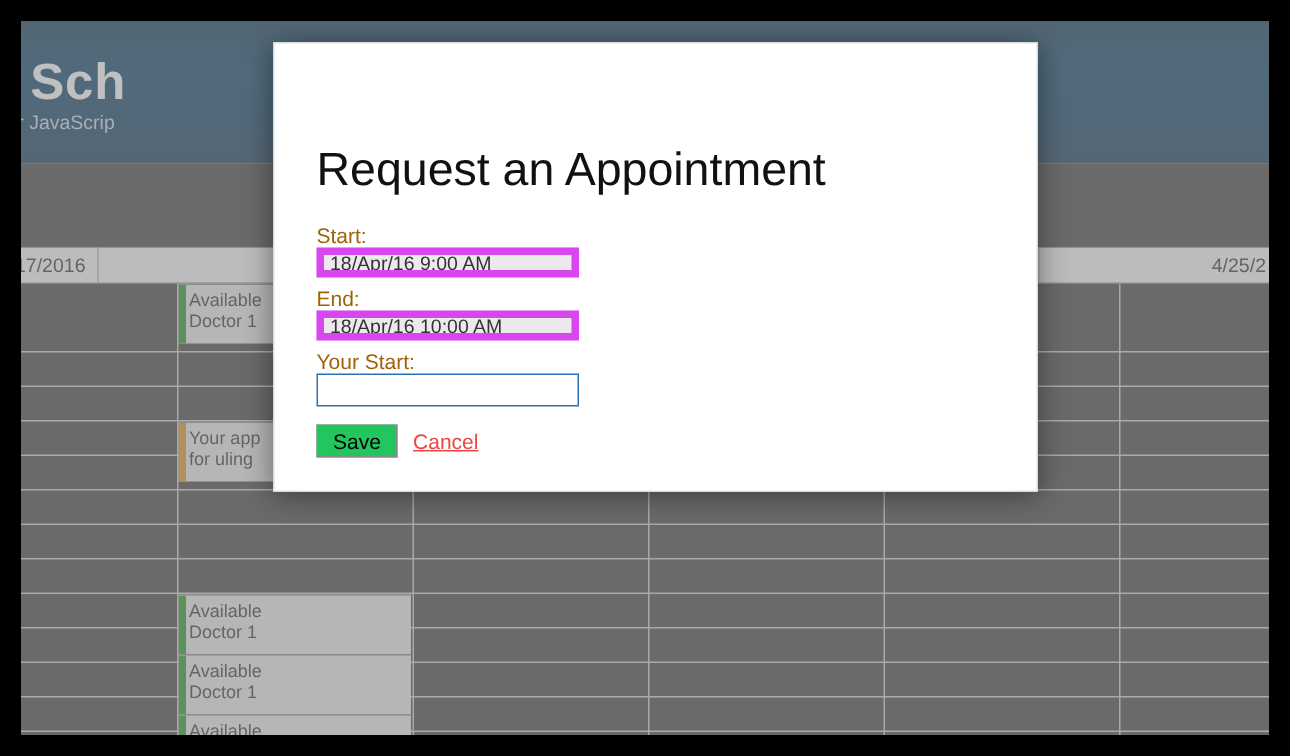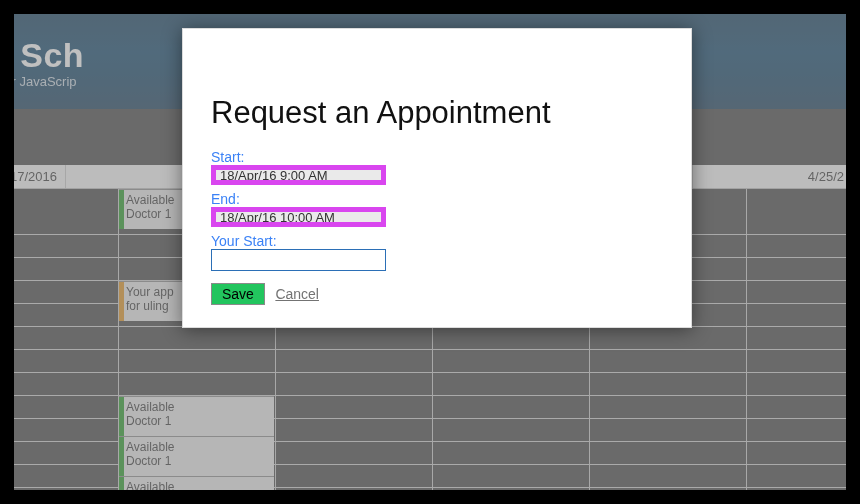--- a/index.html
+++ b/index.html
@@ -26,26 +26,26 @@
   .event { position:absolute; overflow:hidden; font-size:12px; color:#333; padding:3px 4px 3px 7px; line-height:14px; background:#e9e9e9; border-top:1px solid #8a8a8a; }
   .event.green::before, .event.orange::before { content:""; position:absolute; left:0; top:0; bottom:0; width:5px; }
   .event.green::before  { background:#1f9a1f; }
   .event.orange::before { background:#e2931c; }
 
   
   .scrim { position:absolute; inset:0; background:rgba(140,140,140,0.55); }
   .modal { position:absolute; left:168px; top:14px; width:510px; height:300px;
            background:#fff; box-shadow:0 2px 18px rgba(0,0,0,0.45); border:1px solid #dcdcdc; padding:20px 28px; }
   .modal h1 { font-size:31px; font-weight:normal; color:#111; margin-top:46px; margin-bottom:18px; }
-  .field-label { font-size:14px; color:#3b82f6; margin-top:4px; }
+  .field-label { font-size:14px; color:#a16207; margin-top:4px; }
   .ro-input { width:175px; height:20px; font-size:13px; padding:1px 4px; background:#eaeaea; border:5px solid #d946ef; color:#333; margin-bottom:2px;}
   .text-input { width:175px; height:22px; font-size:13px; padding:1px 4px; background:#fff; border:1px solid #2b6fb6; outline:none; }
   .actions { margin-top:12px; }
   .btn-save { font-size:14px; padding:2px 10px; background:#22c55e; border:1px solid #8a8a8a; cursor:pointer; }
-  .link-cancel { font-size:14px; color:#737373; text-decoration:underline; margin-left:6px; cursor:pointer; }
+  .link-cancel { font-size:14px; color:#ef4444; text-decoration:underline; margin-left:6px; cursor:pointer; }
 </style>
 </head>
 <body>
 
 <div class="outer-frame">
   <div class="inner-frame">
 
     <div class="header-band">
       <div class="header-title">intment Sch</div>
       <div class="header-sub">uling Widgets for JavaScrip</div>

